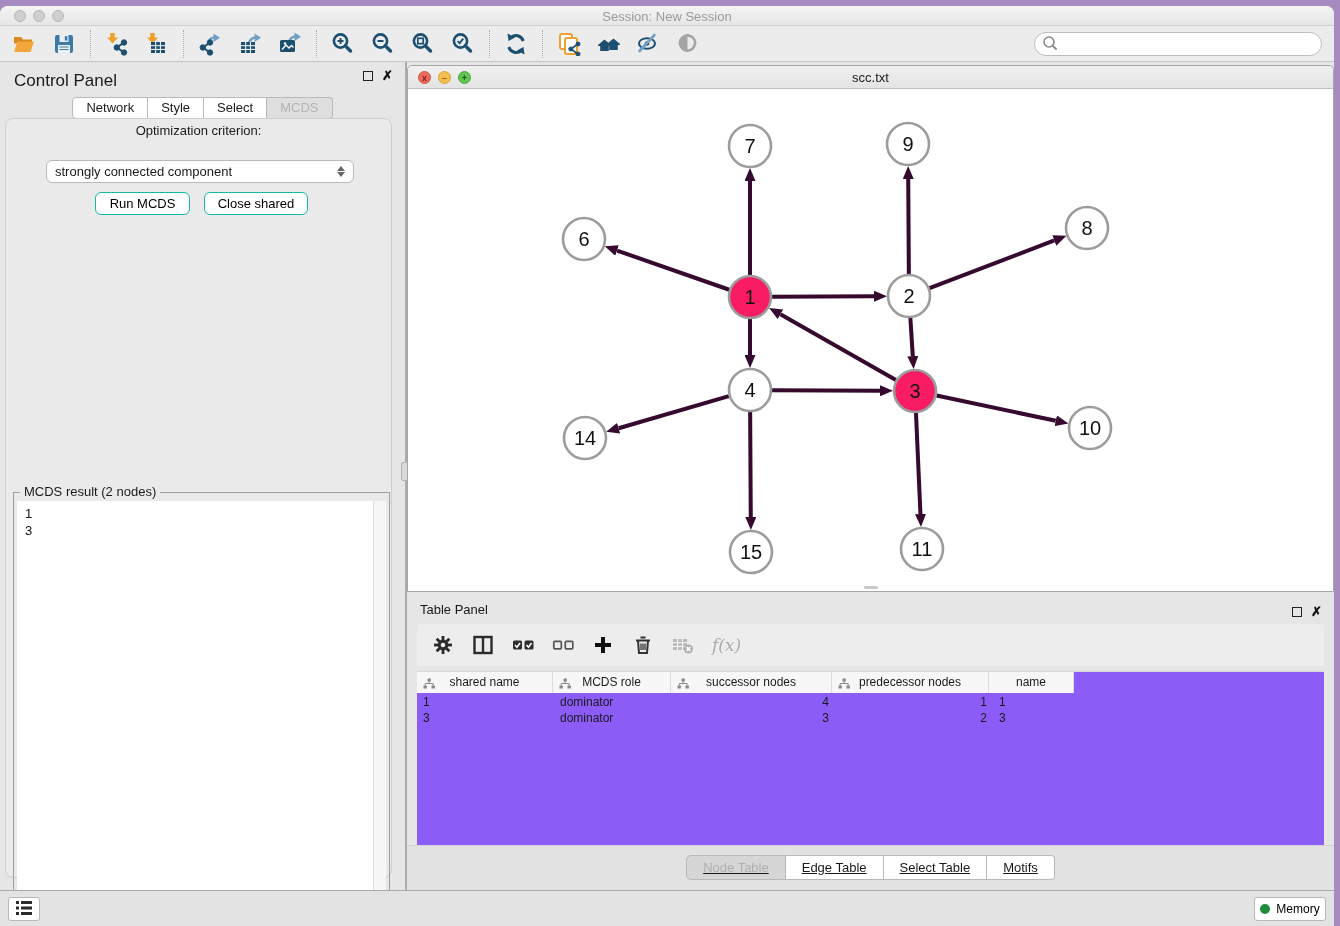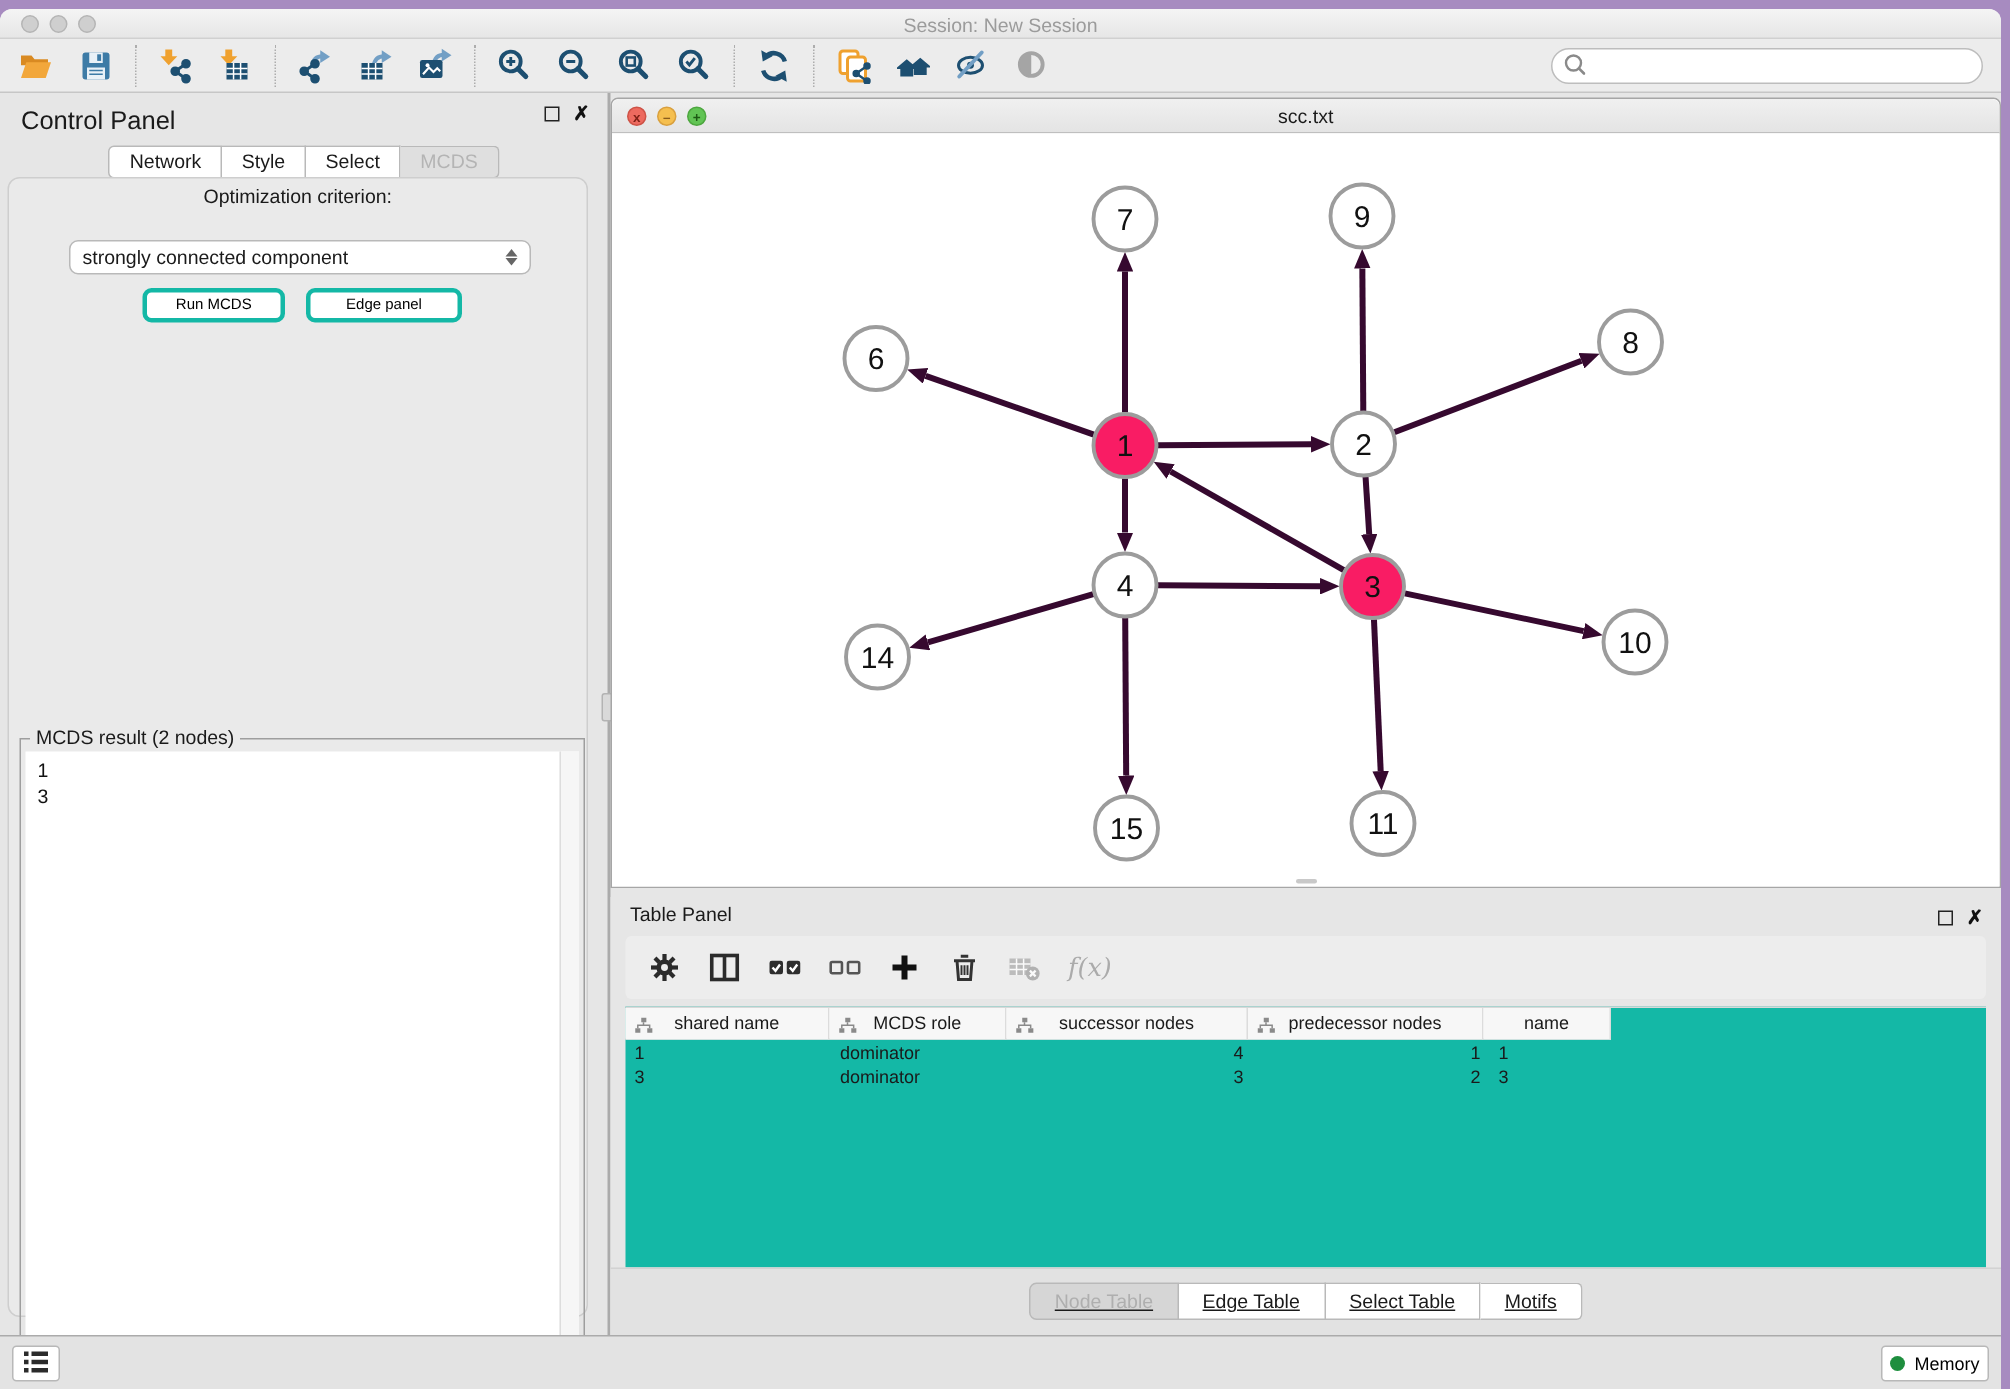--- a/index.html
+++ b/index.html
@@ -41,22 +41,22 @@
   .tabseg.sel { background:#DFDFDF; color:#B4B4B4; }
   .cp-content { position:absolute; left:5px; top:56px; width:387px; height:760px; background:#EAEAEA;
                 border:1px solid #CECECE; border-radius:8px; }
   .opt-label { position:absolute; left:0; width:100%; top:4px; text-align:center; font-size:13px; }
   .cp-select { position:absolute; left:40px; top:41px; width:308px; height:23px; background:#fff; border:1px solid #B9B9B9;
                border-radius:6px; display:flex; align-items:center; padding:0 8px; font-size:13px; }
   .cp-select .chev { margin-left:auto; display:flex; flex-direction:column; gap:1px; }
   .cp-select .chev i { width:0; height:0; border-left:4px solid transparent; border-right:4px solid transparent; }
   .cp-select .chev i.up { border-bottom:5px solid #666; }
   .cp-select .chev i.dn { border-top:5px solid #666; }
-  .cp-btn { position:absolute; top:73px; height:23px; background:#fff; border:3px solid #14b8a6; border-radius:6px;
-            font-size:10px; font-family:"Liberation Sans",sans-serif; }
+  .cp-btn { position:absolute; top:73px; height:23px; background:#fff; border:1px solid #14b8a6; border-radius:6px;
+            font-size:13px; font-family:"Liberation Sans",sans-serif; }
   .cp-btn.run { left:89px; width:95px; }
   .cp-btn.closep { left:198px; width:104px; }
   .result-group { position:absolute; left:7px; top:373px; width:377px; height:436px; border:1px solid #9E9E9E; }
   .result-legend { position:absolute; top:-9px; left:6px; background:#EAEAEA; padding:0 4px; font-size:13px; }
   .result-inner { position:absolute; left:3px; right:3px; top:8px; bottom:3px; background:#fff; }
   .result-track { position:absolute; right:0; top:0; bottom:0; width:13px; background:#F6F6F6; border-left:1px solid #DDDDDD; }
   .result-lines { padding:4px 8px; font-size:13px; line-height:17px; color:#111; }
 
   
   .v-divider { position:absolute; left:405px; top:0; width:2px; height:100%; background:#ABABAB; }
@@ -75,21 +75,21 @@
   .net-titlebar .title { position:absolute; left:0; right:0; top:4px; text-align:center; font-size:13px; color:#1a1a1a; }
   .net-canvas { position:absolute; left:0; top:23px; width:925px; height:502px; background:#fff; }
   .resize-notch { position:absolute; left:456px; bottom:2px; width:14px; height:3px; background:#C9C9C9; border-radius:2px; }
 
   
   .table-panel { position:absolute; left:407px; top:536px; width:927px; height:292px; background:#E6E6E6; }
   .tp-header { position:absolute; left:13px; top:4px; font-size:13px; }
   .tp-toolbar { position:absolute; left:10px; top:26px; width:907px; height:42px; background:#EDEDED; border-radius:4px;
                 display:flex; align-items:center; gap:16px; padding-left:14px; }
   .tp-toolbar .tt-btn { background:none; border:none; display:flex; align-items:center; }
-  .tp-table { position:absolute; left:10px; top:73px; width:907px; height:174px; background:#14b8a6; border-top:1px solid #D8D8D8; }
+  .tp-table { position:absolute; left:10px; top:73px; width:907px; height:174px; background:#8b5cf6; border-top:1px solid #D8D8D8; }
   .tp-thead { position:absolute; left:0; top:0; height:21px; display:flex; background:#F7F7F7; border-bottom:1px solid #BEBEBE; }
   .th-cell { position:relative; height:21px; line-height:20px; text-align:center; font-size:12px; color:#1a1a1a;
              border-right:1px solid #DCDCDC; background:#F7F7F7; }
   .th-cell .tree { position:absolute; left:6px; top:4px; }
   .tp-rows { position:absolute; left:0; top:22px; }
   .tp-row { display:flex; height:16px; }
   .td-cell { height:16px; line-height:16px; font-size:12px; padding:0 6px; overflow:hidden; }
   .tp-tabs { position:absolute; left:0; right:0; top:247px; bottom:0; background:#E2E2E2; border-top:1px solid #D2D2D2; }
   .tp-tabs .row { position:absolute; left:0; width:100%; top:9px; display:flex; justify-content:center;text-decoration:underline; }
   .tp-tabs .tabseg { height:25px; line-height:23px; font-size:13px; padding:0 16px; }
@@ -290,21 +290,21 @@
       <div class="cp-content">
         <div class="opt-label">Optimization criterion:</div>
         <div class="cp-select">
           <span>strongly connected component</span>
           <span class="chev">
               <i class="up"></i>
               <i class="dn"></i>
             </span>
         </div>
         <button class="cp-btn run">Run MCDS</button>
-        <button class="cp-btn closep">Edge panel</button>
+        <button class="cp-btn closep">Close shared</button>
         <div class="result-group">
           <span class="result-legend">MCDS result (2 nodes)</span>
           <div class="result-inner">
             <div class="result-lines" id="result-lines">
                 <div>1</div>
                 <div>3</div>
               </div>
             <div class="result-track"></div>
           </div>
         </div>

